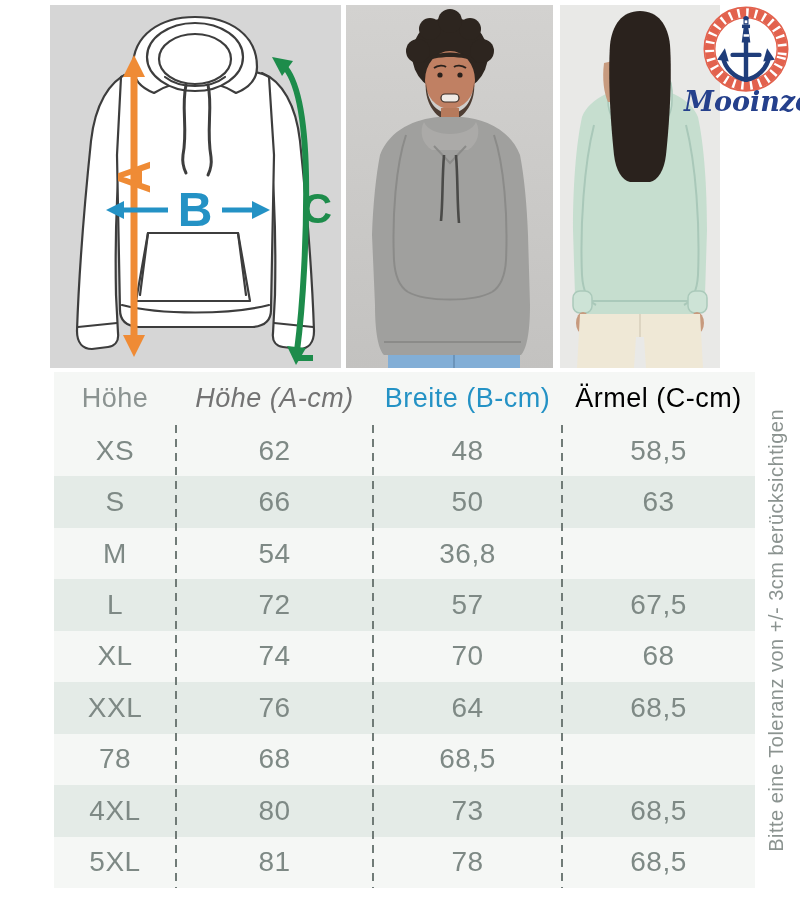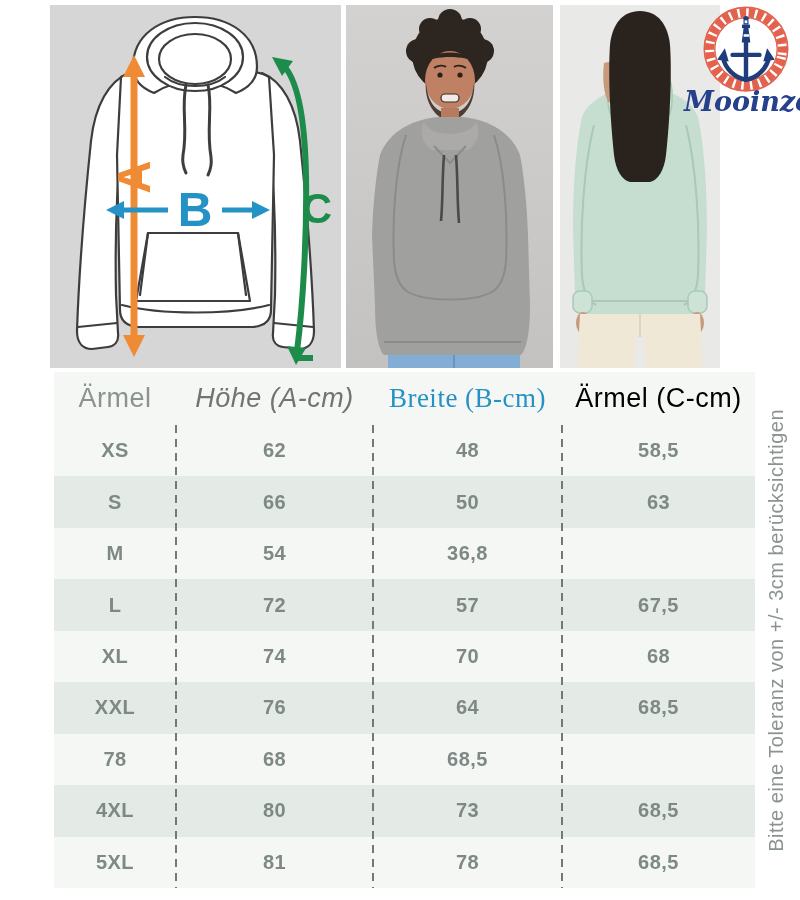--- a/index.html
+++ b/index.html
@@ -22,23 +22,23 @@
   
   .size-table{position:absolute;left:54px;top:372px;width:701px;height:516px;
               background:#f5f7f5;display:flex;flex-direction:column;}
   .trow{display:grid;grid-template-columns:122px 197px 189px 193px;align-items:center;
         text-align:center;flex:1;}
   .trow.thead{flex:0 0 53px;}
   .trow.alt{background:#e4ebe7;}
   .hcell{font-size:27px;letter-spacing:0.5px;}
   .h-size{color:#8b9391;}
   .h-hoehe{color:#737373;font-style:italic;}
-  .h-breite{color:#2492c5;font-family:Liberation Serif, serif;}
+  .h-breite{color:#2492c5;}
   .h-aermel{color:#000000;}
-  .cell{font-size:20px;color:#7e8985;letter-spacing:0.5px;font-weight:bold;}
+  .cell{font-size:28px;color:#7e8985;letter-spacing:0.5px;}
   .vdash{position:absolute;top:53px;bottom:0;width:2px;
          background:repeating-linear-gradient(to bottom,#707b77 0 8px,transparent 8px 14px);}
   .vdash1{left:121px;} .vdash2{left:318px;} .vdash3{left:507px;}
 
   
   .note-col{position:absolute;left:756px;top:372px;width:40px;height:516px;
             display:flex;align-items:center;justify-content:center;}
   .note-col span{writing-mode:vertical-rl;transform:rotate(180deg);
                  font-size:20px;color:#8b9390;letter-spacing:0.5px;white-space:nowrap;}
 </style>
@@ -187,21 +187,21 @@
       <path d="M50,79 C38,77 28,67 26,55" fill="none" stroke-width="4.6" stroke-linecap="round"></path>
       <path d="M50,79 C62,77 72,67 74,55" fill="none" stroke-width="4.6" stroke-linecap="round"></path>
       <polygon points="20,58 28,46 32,60" stroke="none"></polygon>
       <polygon points="80,58 72,46 68,60" stroke="none"></polygon>
     </g>
   </svg>
   <div class="brand-text">Mooinzen</div>
 
   <div class="size-table">
     <div class="trow thead">
-      <div class="hcell h-size">Ärmel</div>
+      <div class="hcell h-size">Höhe</div>
       <div class="hcell h-hoehe">Höhe (A-cm)</div>
       <div class="hcell h-breite">Breite (B-cm)</div>
       <div class="hcell h-aermel">Ärmel (C-cm)</div>
     </div>
 
     <div class="trow">
       <div class="cell">XS</div>
       <div class="cell">62</div>
       <div class="cell">48</div>
       <div class="cell">58,5</div>

